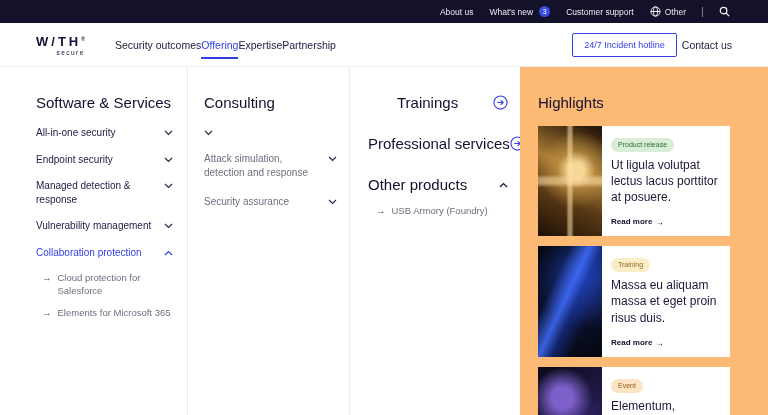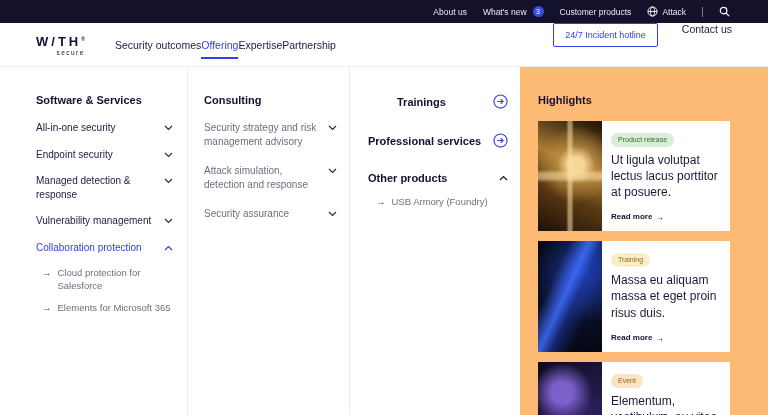--- a/index.html
+++ b/index.html
@@ -36,30 +36,30 @@
   .logo-sub { font-size:6.5px; letter-spacing:1.5px; text-align:right; margin-top:1px; }
   .nav-items { display:flex; align-items:stretch; }
   .nav-item {
     display:flex; align-items:center; font-size:10.5px; color:#1d1a3e;
     text-decoration:none; position:relative; cursor:pointer;
   }
   .nav-item.active { color:#3340e4; }
   .nav-item.active::after {
     content:""; position:absolute; left:0; right:0; bottom:7px; height:2px; background:#3340e4;
   }
-  .nav-right { margin-left:auto; display:flex; align-items:flex-start; gap:24px; }
+  .nav-right { margin-left:auto; display:flex; align-items:center; gap:5px; }
   .hotline-btn {
     font-family:inherit; font-size:9px; color:#3340e4; background:#fff;
     border:1px solid #3340e4; border-radius:2px; padding:6px 11px; cursor:pointer; white-space:nowrap;
   }
   .contact-link { font-size:10.5px; color:#1d1a3e; text-decoration:none; cursor:pointer; }
 
   
   .megamenu { display:flex; height:348px; background:#fff; }
-  .col h3, .highlights h3 { font-size:11px; font-weight:700; color:#14102f; margin:27px 0 15px; }
+  .col h3, .highlights h3 { font-size:15px; font-weight:400; color:#14102f; margin:27px 0 15px; }
   .col1 { width:188px; padding:0 14px 0 36px; border-right:1px solid #eaeaef; }
   .col2 { width:162px; padding:0 12px 0 16px; border-right:1px solid #eaeaef; }
   .col3 { width:170px; padding:0 12px 0 18px; }
 
   .menu-item {
     display:flex; justify-content:space-between; align-items:flex-start; gap:8px;
     font-size:10px; line-height:1.35; color:#23204a; margin-bottom:13px; cursor:pointer;
   }
   .menu-item .chev { flex-shrink:0; margin-top:4px; }
   .menu-item.active { color:#3340e4; }
@@ -118,28 +118,28 @@
 <body>
 
 <div class="page">
 
   <header class="topbar">
     <a>About us</a>
     <a>
       <span>What's new</span>
       <span class="count-badge">3</span>
     </a>
-    <a>Customer products</a>
+    <a>Customer support</a>
     <a>
       <svg class="globe" width="11" height="11" viewBox="0 0 12 12" fill="none" stroke="#ffffff" stroke-width="1">
         <circle cx="6" cy="6" r="5"></circle>
           <ellipse cx="6" cy="6" rx="2.2" ry="5"></ellipse>
           <path d="M1 6h10"></path>
       </svg>
-      <span>Attack</span>
+      <span>Other</span>
     </a>
     <span class="vdiv"></span>
     <a>
       <svg width="11" height="11" viewBox="0 0 12 12" fill="none" stroke="#ffffff" stroke-width="1.3">
         <circle cx="5" cy="5" r="3.6"></circle>
           <path d="M7.8 7.8L11 11"></path>
       </svg>
     </a>
   </header>
 
@@ -204,21 +204,20 @@
           <span class="sub-arrow">→</span>
           <span>Elements for Microsoft 365</span>
         </a>
       </div>
     </section>
 
     <section class="col col2">
       <h3>Consulting</h3>
 
       <div class="menu-item">
-        <span>Security strategy and risk management advisory</span>
         <svg class="chev" width="9" height="6" viewBox="0 0 9 6" fill="none" stroke="#2b2847" stroke-width="1.2">
             <path d="M1 1l3.5 3.5L8 1"></path>
           </svg>
       </div>
       <div class="menu-item">
         <span>Attack simulation, detection and response</span>
         <svg class="chev" width="9" height="6" viewBox="0 0 9 6" fill="none" stroke="#2b2847" stroke-width="1.2">
             <path d="M1 1l3.5 3.5L8 1"></path>
           </svg>
       </div>

